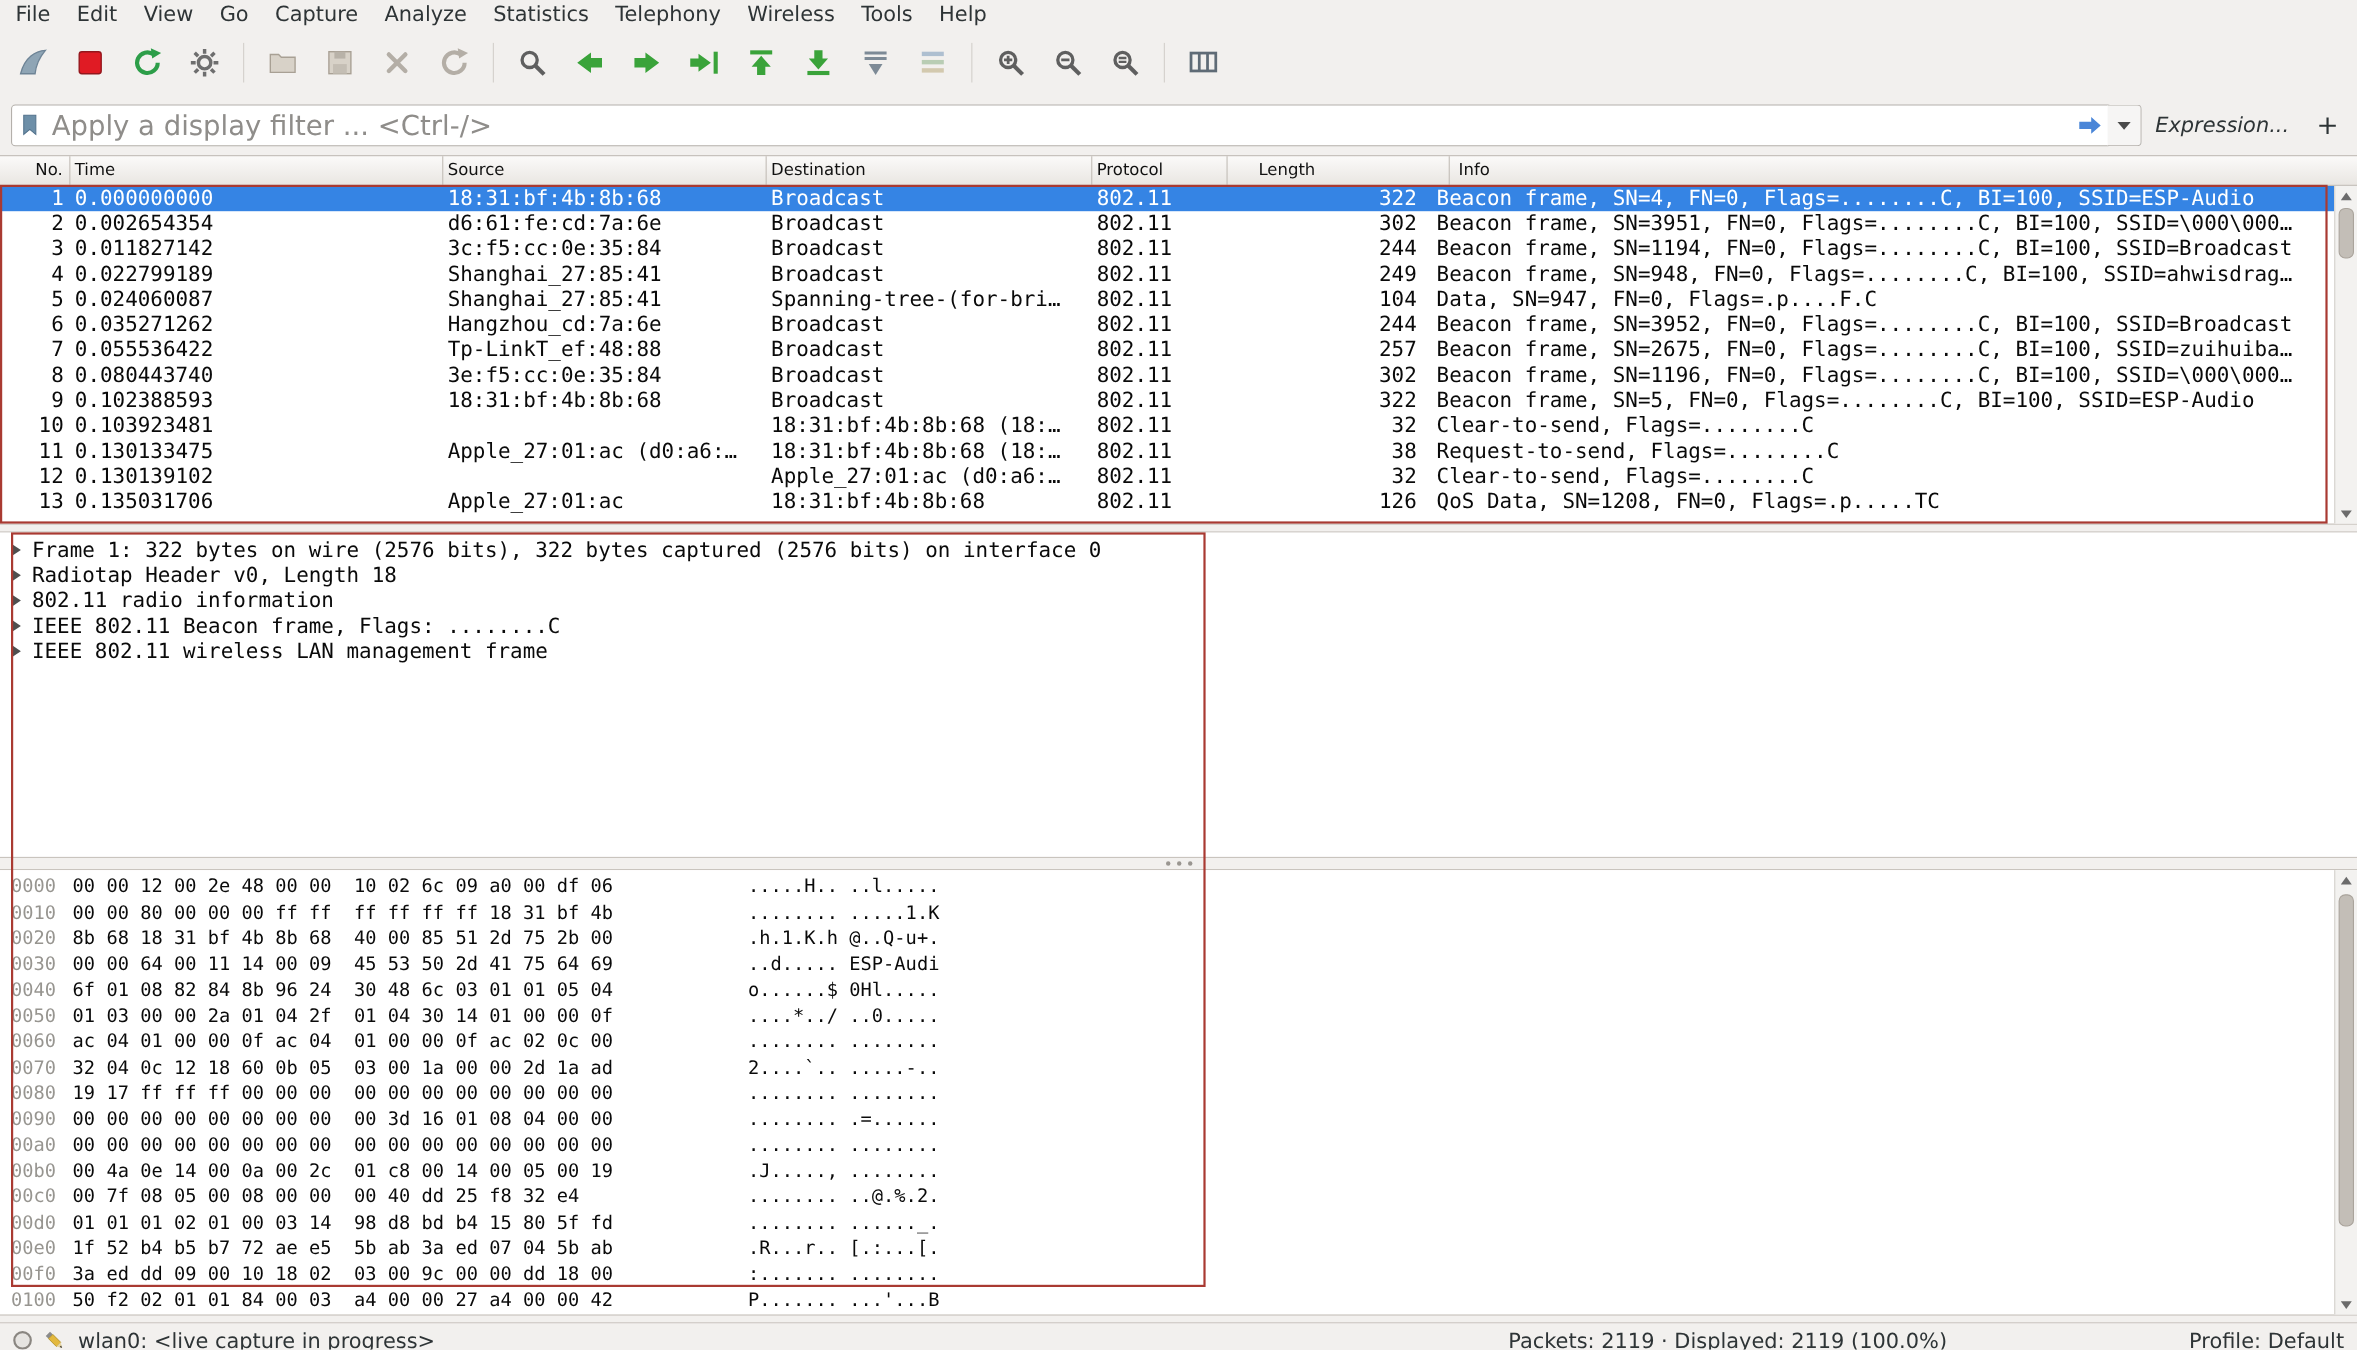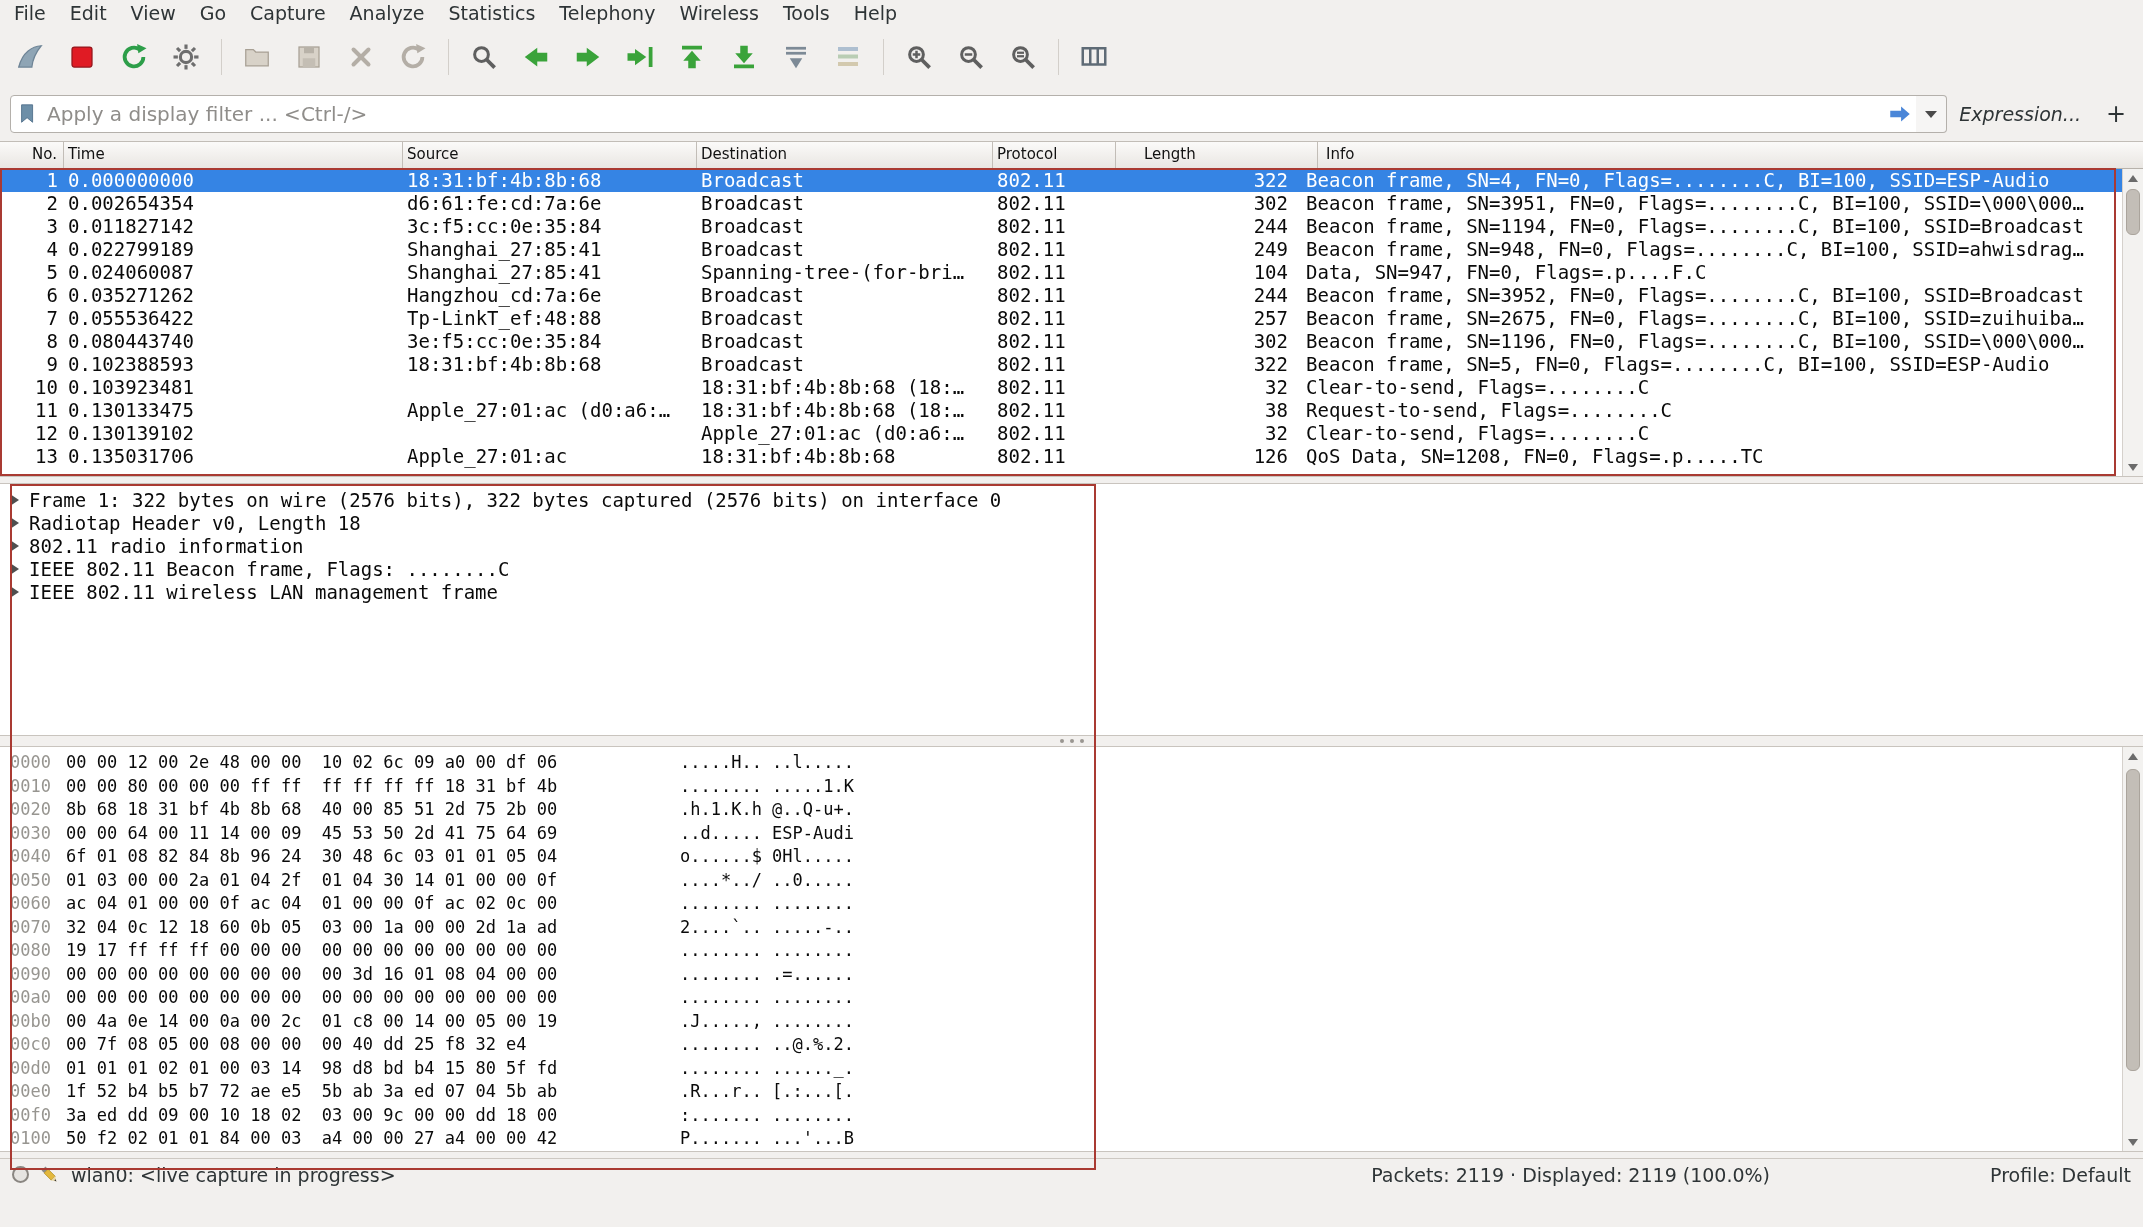--- a/index.html
+++ b/index.html
@@ -14,21 +14,21 @@
 
   
   .toolbar{height:60px;display:flex;align-items:center;background:#f2f0ee;padding-left:4px;}
   .tbtn{width:46px;height:46px;display:flex;align-items:center;justify-content:center;border-radius:4px;flex:0 0 auto;margin:0 3px;}
   .tsep{width:1px;height:36px;background:#d3cfca;margin:0 9px;flex:0 0 auto;}
 
   
   .filterbar{height:54px;display:flex;align-items:center;background:#f2f0ee;padding:0 10px;}
   .filter-box{flex:1;height:36px;background:#ffffff;border:1px solid #b4b0ab;border-radius:4px;
               display:flex;align-items:center;padding:0 4px 0 6px;}
-  .filter-input{flex:1;border:none;outline:none;font-size:20px;color:#14532d;background:transparent;
+  .filter-input{flex:1;border:none;outline:none;font-size:25px;color:#14532d;background:transparent;
                 font-family:"DejaVu Sans","Liberation Sans",sans-serif;}
   .filter-input::placeholder{color:#8f8d8a;}
   .filter-dropdown{width:30px;height:36px;display:flex;align-items:center;justify-content:center;
                    border:1px solid #b4b0ab;border-left:none;border-radius:0 4px 4px 0;margin-left:-4px;background:#f6f5f4;}
   .tri-down{width:0;height:0;border-left:6px solid transparent;border-right:6px solid transparent;border-top:7px solid #4a4a4a;}
   .expression-label{margin:0 18px 0 12px;font-style:italic;}
   .plus-btn{width:34px;height:34px;display:flex;align-items:center;justify-content:center;font-size:24px;color:#2e3436;}
 
   
   .pl-header{height:26px;display:flex;background:linear-gradient(#fbfaf9,#e9e6e2);
@@ -53,21 +53,21 @@
   
   .scrollbar{width:20px;background:#f3f2f0;border-left:1px solid #d5d1cc;display:flex;flex-direction:column;flex:0 0 auto;}
   .sb-arrow{height:18px;display:flex;align-items:center;justify-content:center;}
   .sb-up{width:0;height:0;border-left:5px solid transparent;border-right:5px solid transparent;border-bottom:7px solid #6b6b6b;}
   .sb-dn{width:0;height:0;border-left:5px solid transparent;border-right:5px solid transparent;border-top:7px solid #6b6b6b;}
   .sb-track{flex:1;position:relative;}
   .sb-thumb{position:absolute;left:3px;right:3px;background:#c3beb7;border-radius:6px;border:1px solid #aaa49c;}
 
   
   .splitter1{height:6px;background:#f2f0ee;border-top:1px solid #c9c4be;}
-  .details-pane{height:252px;background:#ffffff;border-top:1px solid #c9c4be;padding:4px 0 0 8px;box-sizing:border-box;}
+  .details-pane{height:296px;background:#ffffff;border-top:1px solid #c9c4be;padding:4px 0 0 8px;box-sizing:border-box;}
   .detail-line{display:flex;align-items:center;height:23px;font-size:19px;color:#0a0a0a;}
   .expander{width:0;height:0;border-top:6px solid transparent;border-bottom:6px solid transparent;
             border-left:9px solid #4f4f4f;margin:0 10px 0 2px;flex:0 0 auto;}
   .detail-text{white-space:pre;overflow:hidden;}
   .splitter2{height:10px;background:#f2f0ee;border-top:1px solid #c9c4be;border-bottom:1px solid #c9c4be;
              display:flex;align-items:center;justify-content:center;gap:6px;}
   .dot{width:4px;height:4px;border-radius:50%;background:#9a9691;}
 
   
   .hex-pane{height:404px;background:#ffffff;display:flex;}

